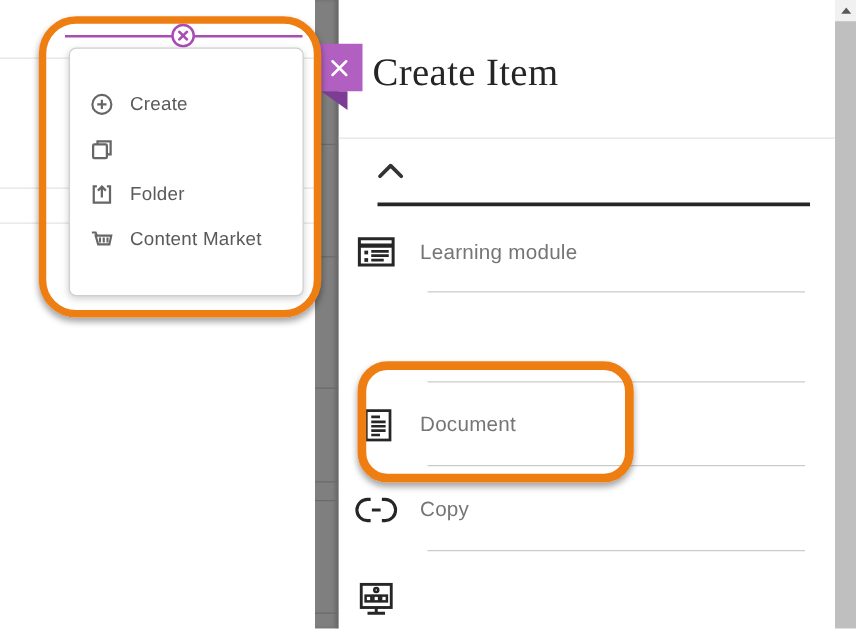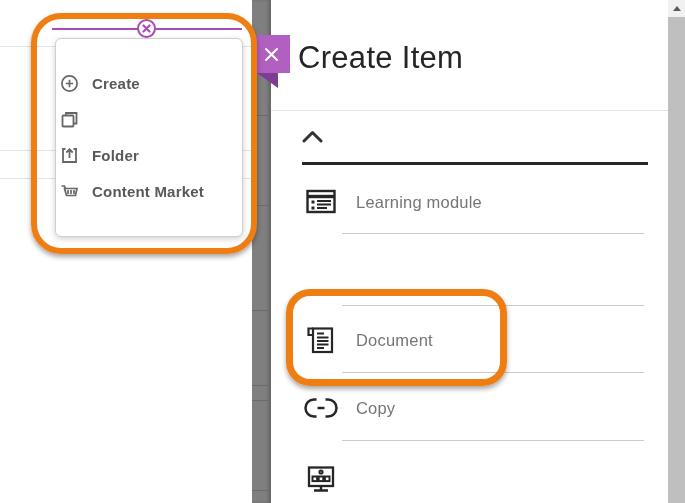--- a/index.html
+++ b/index.html
@@ -15,39 +15,39 @@
                 background:#7f7f7f; box-shadow:inset -3px 0 3px rgba(0,0,0,.18); }
   .strip-line { position:absolute; left:0; width:19px; height:1px; background:#6b6b6b; }
 
   
   .insert-line { position:absolute; left:52px; top:28px; width:190px; height:2px; background:#a94cb5; }
   .insert-badge { position:absolute; left:137px; top:19px; width:19px; height:19px; background:#fff;
                   border:2px solid #a94cb5; border-radius:50%; display:flex; align-items:center; justify-content:center; }
   .menu-box { position:absolute; left:55px; top:38px; width:188px; height:199px; background:#fff;
               border:1px solid #cfcfcf; border-radius:6px; box-shadow:0 2px 6px rgba(0,0,0,.18);
               display:flex; flex-direction:column; justify-content:center; padding:10px 0; }
-  .menu-item { display:flex; align-items:center; height:36px; padding-left:4px; cursor:pointer;font-weight:bold; }
+  .menu-item { display:flex; align-items:center; height:36px; padding-left:16px; cursor:pointer; }
   .menu-item .mi-icon { width:19px; height:19px; margin-right:13px; display:flex; align-items:center; justify-content:center; }
   .menu-item .mi-label { font-size:15px; color:#595959; letter-spacing:.2px; }
 
   
   .panel { position:absolute; left:271px; top:0; width:414px; height:503px; background:#fff; }
   .close-btn { position:absolute; left:252px; top:35px; width:38px; height:38px; background:#b160c2;
                display:flex; align-items:center; justify-content:center; cursor:pointer; z-index:5; }
   .close-fold { position:absolute; left:257px; top:73px; width:0; height:0; z-index:4;
                 border-top:15px solid #7e3d95; border-left:21px solid transparent; }
-  .panel-title { position:absolute; left:298px; top:40px; font-family:Liberation Sans, sans-serif;
+  .panel-title { position:absolute; left:298px; top:40px; font-family:Liberation Serif, serif;
                  font-size:31px; color:#252525; letter-spacing:.3px; }
   .divider-top { position:absolute; left:271px; top:110px; width:397px; height:1px; background:#e3e3e3; }
   .section-head { position:absolute; left:302px; top:122px; width:346px; height:28px;
                   display:flex; align-items:center; justify-content:space-between; }
   .section-title { font-size:19px; font-weight:bold; color:#3a3a3a; letter-spacing:.2px; }
   .section-rule { position:absolute; left:302px; top:162px; width:346px; height:3px; background:#262626; }
 
-  .content-item { position:absolute; left:304px; width:344px; height:38px;
+  .content-item { position:absolute; left:284px; width:344px; height:38px;
                   display:flex; align-items:center; cursor:pointer; }
   .ci-icon { width:34px; height:34px; margin-right:18px; flex:0 0 auto; }
   .ci-label { font-size:16.5px; color:#757575; letter-spacing:.2px; }
   .item-divider { position:absolute; left:342px; width:302px; height:1px; background:#cbcbcb; }
 
   
   .scrollbar { position:absolute; left:668px; top:0; width:17px; height:503px; background:#f1f1f1; }
   .sb-btn { position:absolute; left:0; top:0; width:17px; height:17px; display:flex; align-items:center; justify-content:center; cursor:pointer; }
   .sb-arrow { width:0; height:0; border-left:4px solid transparent; border-right:4px solid transparent; border-bottom:5px solid #5a5a5a; }
   .sb-thumb { position:absolute; left:0; top:17px; width:17px; height:486px; background:#bfbfbf; cursor:pointer; }

